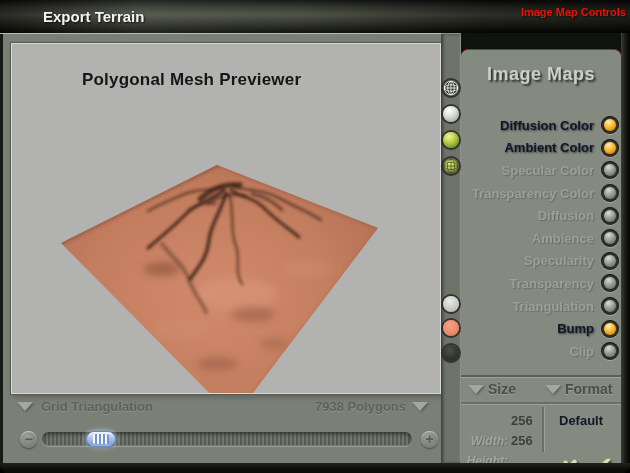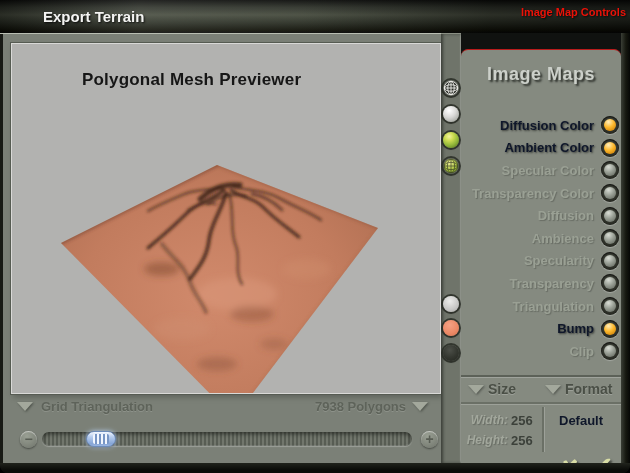--- a/index.html
+++ b/index.html
@@ -86,21 +86,21 @@
   .sf-groove { position:absolute; left:0; top:0; width:100%; height:2px; background:#5c6158; box-shadow:0 1px 0 rgba(255,255,255,.22); }
   .sf-headers { position:absolute; left:0; top:6px; width:100%; height:18px;padding-left:28px; }
   .sf-head-label { font-size:14px; font-weight:bold; color:#4a4f46; text-shadow:0 1px 0 rgba(255,255,255,.2); }
   .size-tri { position:absolute; left:7px; top:4px; }
   .size-label { position:absolute; left:27px; top:0; }
   .format-tri { position:absolute; left:84px; top:4px; }
   .format-label { position:absolute; left:104px; top:0; }
   .sf-groove2 { position:absolute; left:0; top:27px; width:100%; height:2px; background:#6b7066; box-shadow:0 1px 0 rgba(255,255,255,.2); }
   .sf-divider { position:absolute; left:81px; top:32px; width:2px; height:45px; background:#6b7066; box-shadow:1px 0 0 rgba(255,255,255,.2); }
   .dim-row { position:absolute; width:80px; height:14px; }
-  .dim-label { position:absolute; right:33px; font-size:12px; font-weight:bold; font-style:italic; color:#a2a79c; text-shadow:1px 1px 1px rgba(40,44,36,.3); }
+  .dim-label { position:absolute; right:33px; font-size:12px; font-weight:bold; font-style:italic; color:#a2a79c; text-shadow:1px 1px 1px rgba(40,44,36,.3);margin-top:21px; }
   .dim-value { position:absolute; left:50px; font-size:13px; font-weight:bold; color:#3c413a; }
   .width-row { left:0; top:38px; }
   .height-row { left:0; top:58px; }
   .format-value { position:absolute; left:98px; top:38px; font-size:13px; font-weight:bold; color:#0f172a; }
 
   
   .glyph-btn { position:absolute; font-size:22px; font-weight:bold; color:#d9dda6; text-shadow:2px 2px 2px rgba(10,12,8,.6); cursor:pointer; line-height:1; }
   .cancel-btn { left:99px; top:408px; }
   .confirm-btn { left:133px; top:405px; }
 </style>

